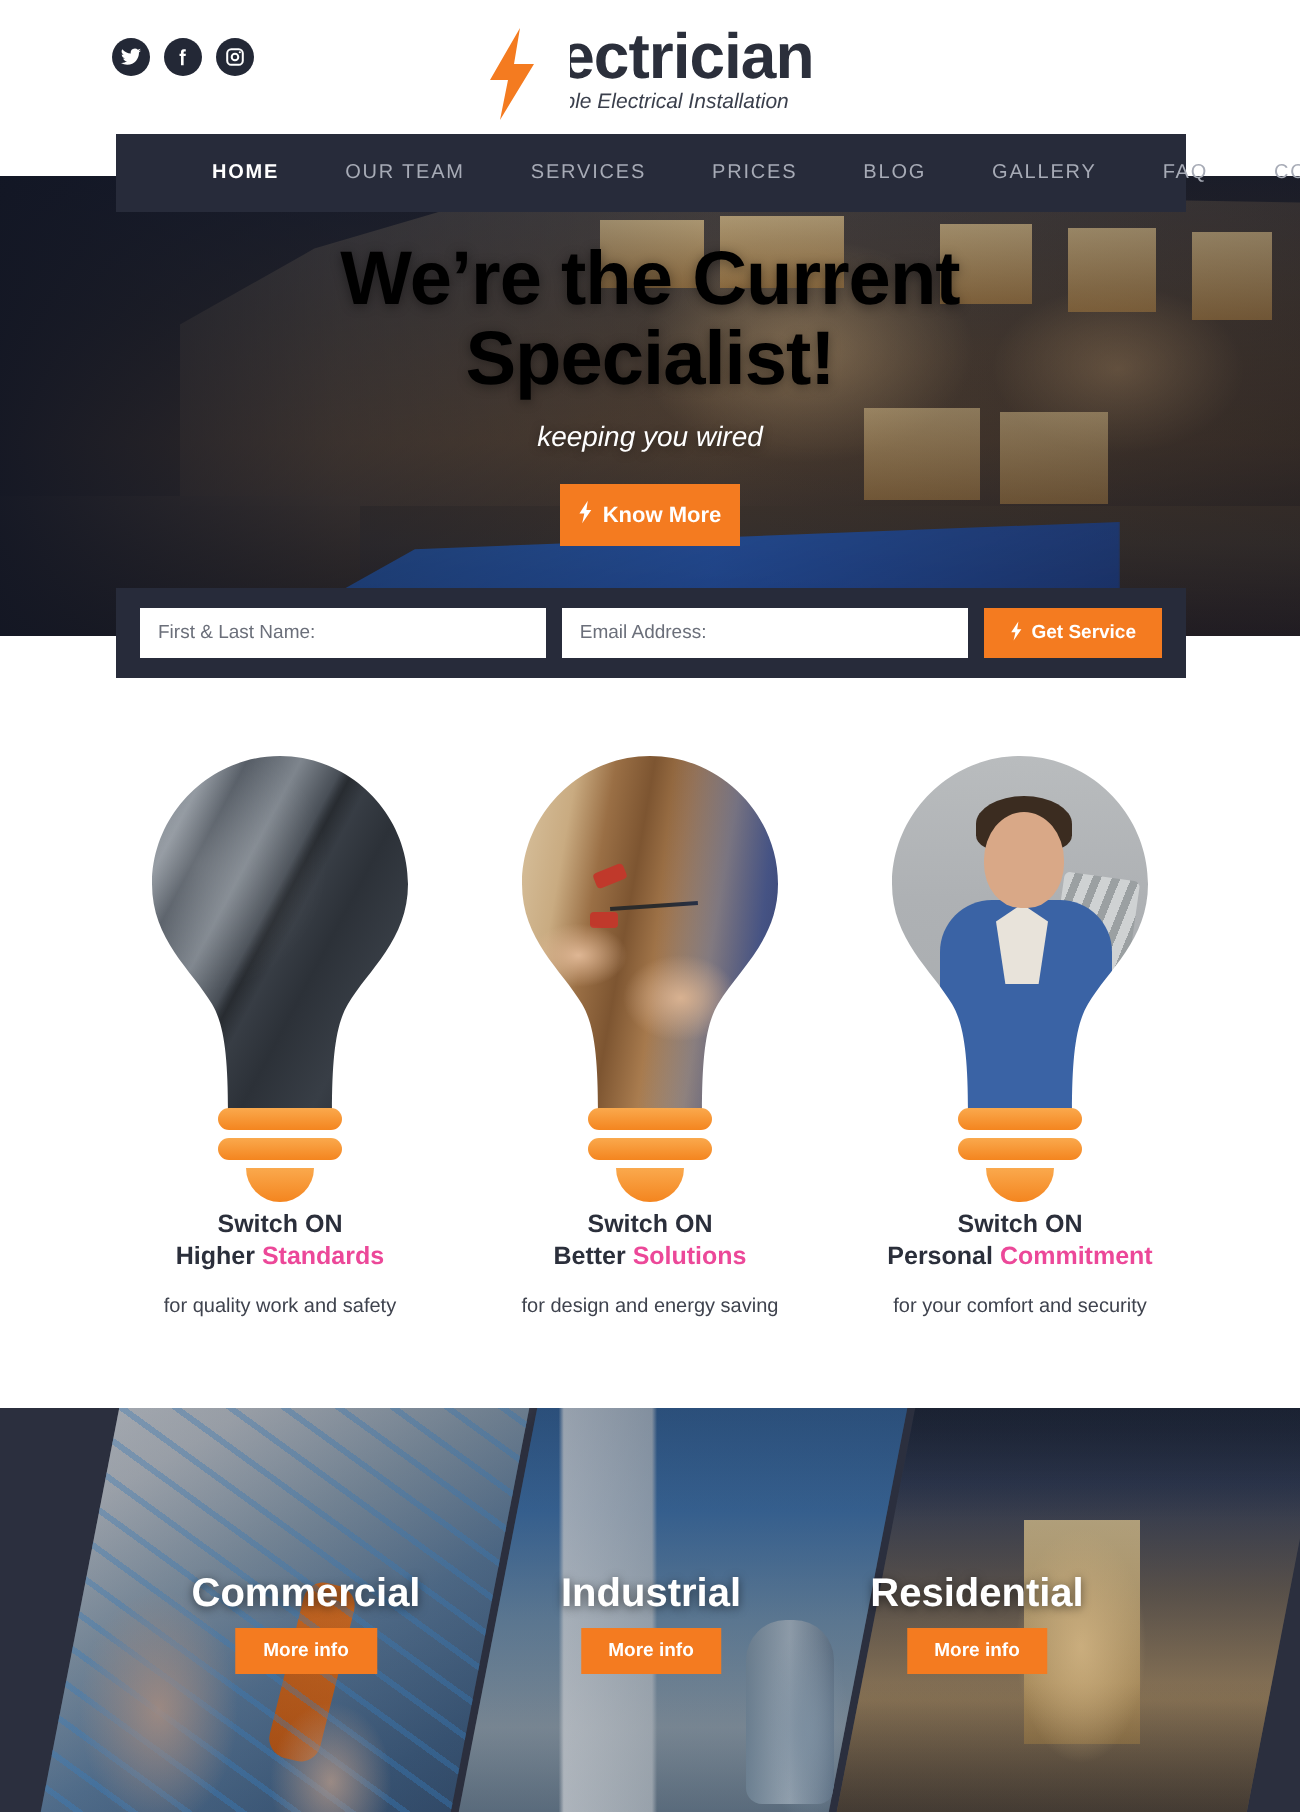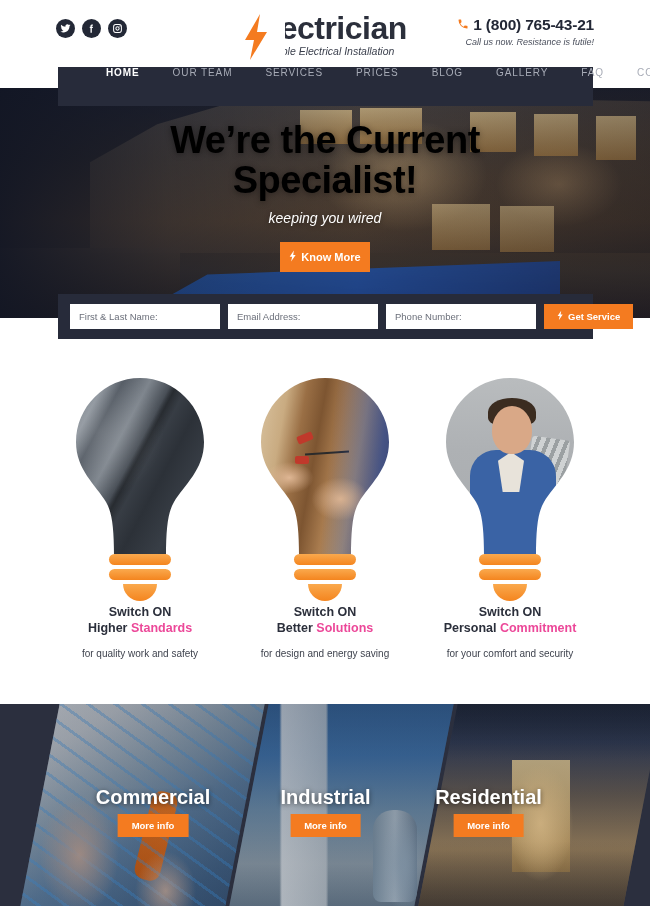--- a/index.html
+++ b/index.html
@@ -87,21 +87,21 @@
 
   
   .navwrap {
     position: absolute;
     left: 58px; top: 67px;
     width: 535px; height: 39px;
     background: #272b3a;
     z-index: 20;
   }
   .nav {
-    display: flex; height: 100%;
+    display: flex; align-items: center; height: 100%;
     padding-left: 48px;
   }
   .nav-item {
     color: #a7abb6;
     font-size: 10px;
     letter-spacing: 0.9px;
     margin-right: 33px;
     cursor: pointer;
     white-space: nowrap;
   }
@@ -480,31 +480,20 @@
           </svg>
       </span>
       <div class="logo-text">
         <div class="logo-mask"></div>
         <div class="logo-word">lectrician</div>
         <div class="logo-tag">liable Electrical Installation</div>
       </div>
     </div>
   </div>
 
-  <div class="phone-block">
-    <div class="phone-line">
-      <span>
-        <svg width="12" height="12" viewBox="0 0 24 24">
-            <path fill="#f47b20" d="M6.6 10.8a15.1 15.1 0 0 0 6.6 6.6l2.2-2.2a1 1 0 0 1 1-.2 11.4 11.4 0 0 0 3.6.6 1 1 0 0 1 1 1V20a1 1 0 0 1-1 1A17 17 0 0 1 3 4a1 1 0 0 1 1-1h3.5a1 1 0 0 1 1 1 11.4 11.4 0 0 0 .6 3.6 1 1 0 0 1-.2 1z"></path>
-          </svg>
-      </span>
-      <span class="phone-num">1 (800) 765-43-21</span>
-    </div>
-    <div class="phone-tag">Call us now. Resistance is futile!</div>
-  </div>
 </div>
 
 <div class="navwrap">
   <div class="nav" id="nav-list">
       <div class="nav-item active">HOME</div>
       <div class="nav-item">OUR TEAM</div>
       <div class="nav-item">SERVICES</div>
       <div class="nav-item">PRICES</div>
       <div class="nav-item">BLOG</div>
       <div class="nav-item">GALLERY</div>
@@ -542,21 +531,20 @@
       </span>
       <span>Know More</span>
     </button>
   </div>
 </div>
 
 <div class="formwrap">
   <div class="form-bar">
     <input class="form-input" placeholder="First &amp; Last Name:" style="">
     <input class="form-input" placeholder="Email Address:" style="">
-    <input class="form-input" placeholder="Phone Number:" style="">
     <button class="btn-orange form-btn">
       <span>
         <svg width="6" height="11" viewBox="0 0 10 16">
             <path fill="#ffffff" d="M7 0 L1 9 H4.5 L3 16 L9.5 6.5 H6 Z"></path>
           </svg>
       </span>
       <span>Get Service</span>
     </button>
   </div>
 </div>

